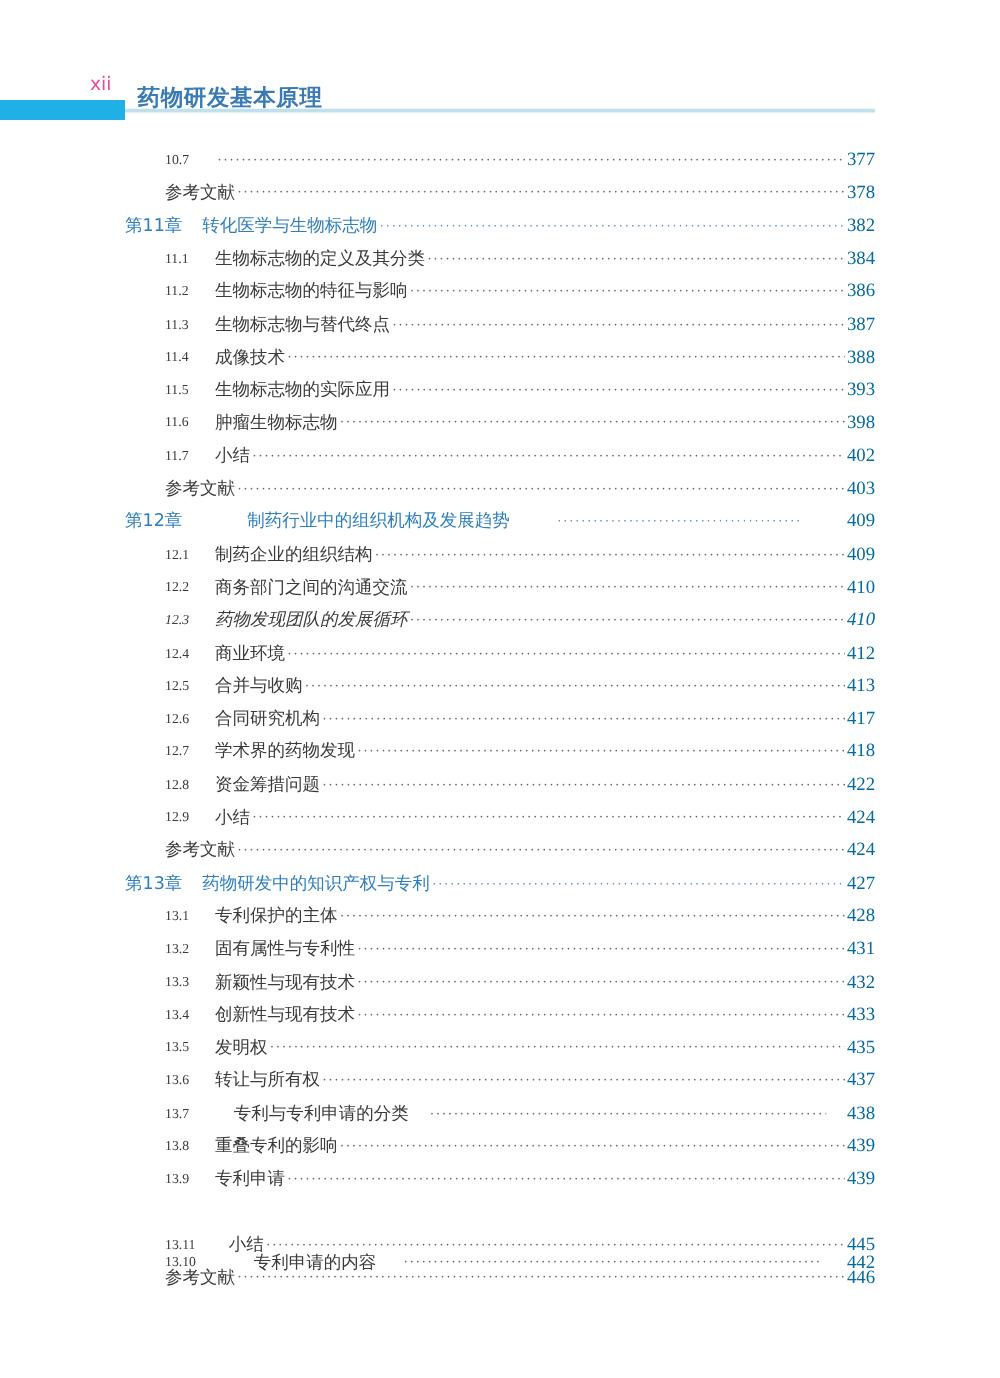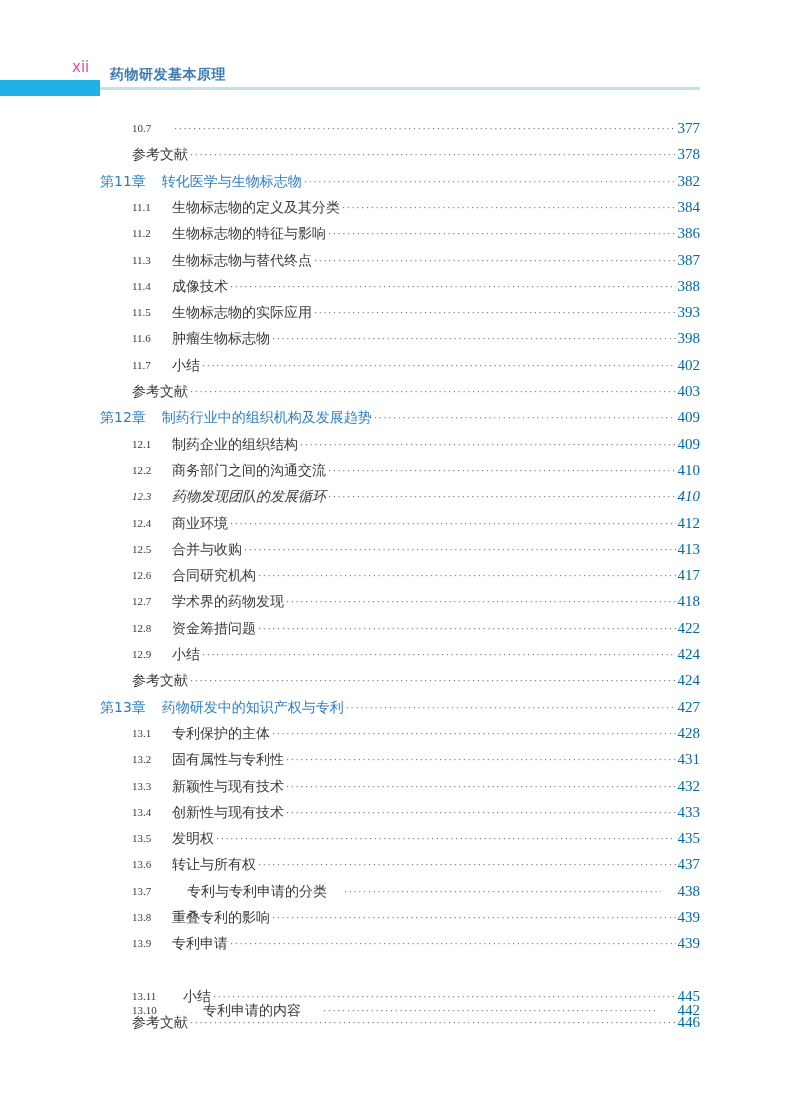--- a/index.html
+++ b/index.html
@@ -2,21 +2,21 @@
 <html><head>
 <meta charset="utf-8">
 <style>
   html, body { margin:0; padding:0; background:#ffffff; }
   body { width:800px; height:1102px; position:relative; overflow:hidden;
          font-family: "DejaVu Serif", "Liberation Serif", serif; color:#3a3a3a; }
   .header { position:absolute; left:0; top:0; width:800px; height:110px; }
   .page-num { position:absolute; left:72px; top:58px; font-family:"DejaVu Sans","Liberation Sans",sans-serif;
               font-size:15px; color:#ec4899; }
   .book-title { position:absolute; left:110px; top:66px; font-family:"DejaVu Sans","Liberation Sans",sans-serif;
-                font-size:14px; font-weight:bold; color:#3b7bb5; letter-spacing:0.5px; }
+                font-size:18px; font-weight:bold; color:#3b7bb5; letter-spacing:0.5px; }
   .bar { position:absolute; left:0; top:80px; width:100px; height:16px; background:#1fb0e6; }
   .rule { position:absolute; left:100px; top:87px; width:600px; height:3px; background:#bfe0ec; }
 
   .toc { position:absolute; left:0; top:115px; width:800px; }
   .row { position:absolute; height:26px; line-height:26px; font-size:14px; display:flex; align-items:center; right:100px; }
   .row.section { left:132px; }
   .row.refs { left:132px; }
   .row.chapter { left:100px; font-family:"DejaVu Sans","Liberation Sans",sans-serif; color:#2f7fbf; }
   .num { display:inline-block; width:40px; flex:none; font-family:"Liberation Serif","DejaVu Serif",serif; font-size:11px; }
   .num.wide { width:51px; }
@@ -94,21 +94,21 @@
       <span class="num">11.7</span>
       <span class="title">小结</span>
       <span class="leader"></span>
       <span class="pg">402</span>
     </div>
     <div class="row refs" style="top: 263px;">
       <span class="title">参考文献</span>
       <span class="leader"></span>
       <span class="pg">403</span>
     </div>
-    <div class="row chapter" style="top: 289.3px;">
+    <div class="row chapter" style="top: 289.3px; gap: 36px;">
       <span class="chap-num">第12章</span>
       <span class="title">制药行业中的组织机构及发展趋势</span>
       <span class="leader"></span>
       <span class="pg">409</span>
     </div>
     <div class="row section" style="top: 315.6px;">
       <span class="num">12.1</span>
       <span class="title">制药企业的组织结构</span>
       <span class="leader"></span>
       <span class="pg">409</span>

